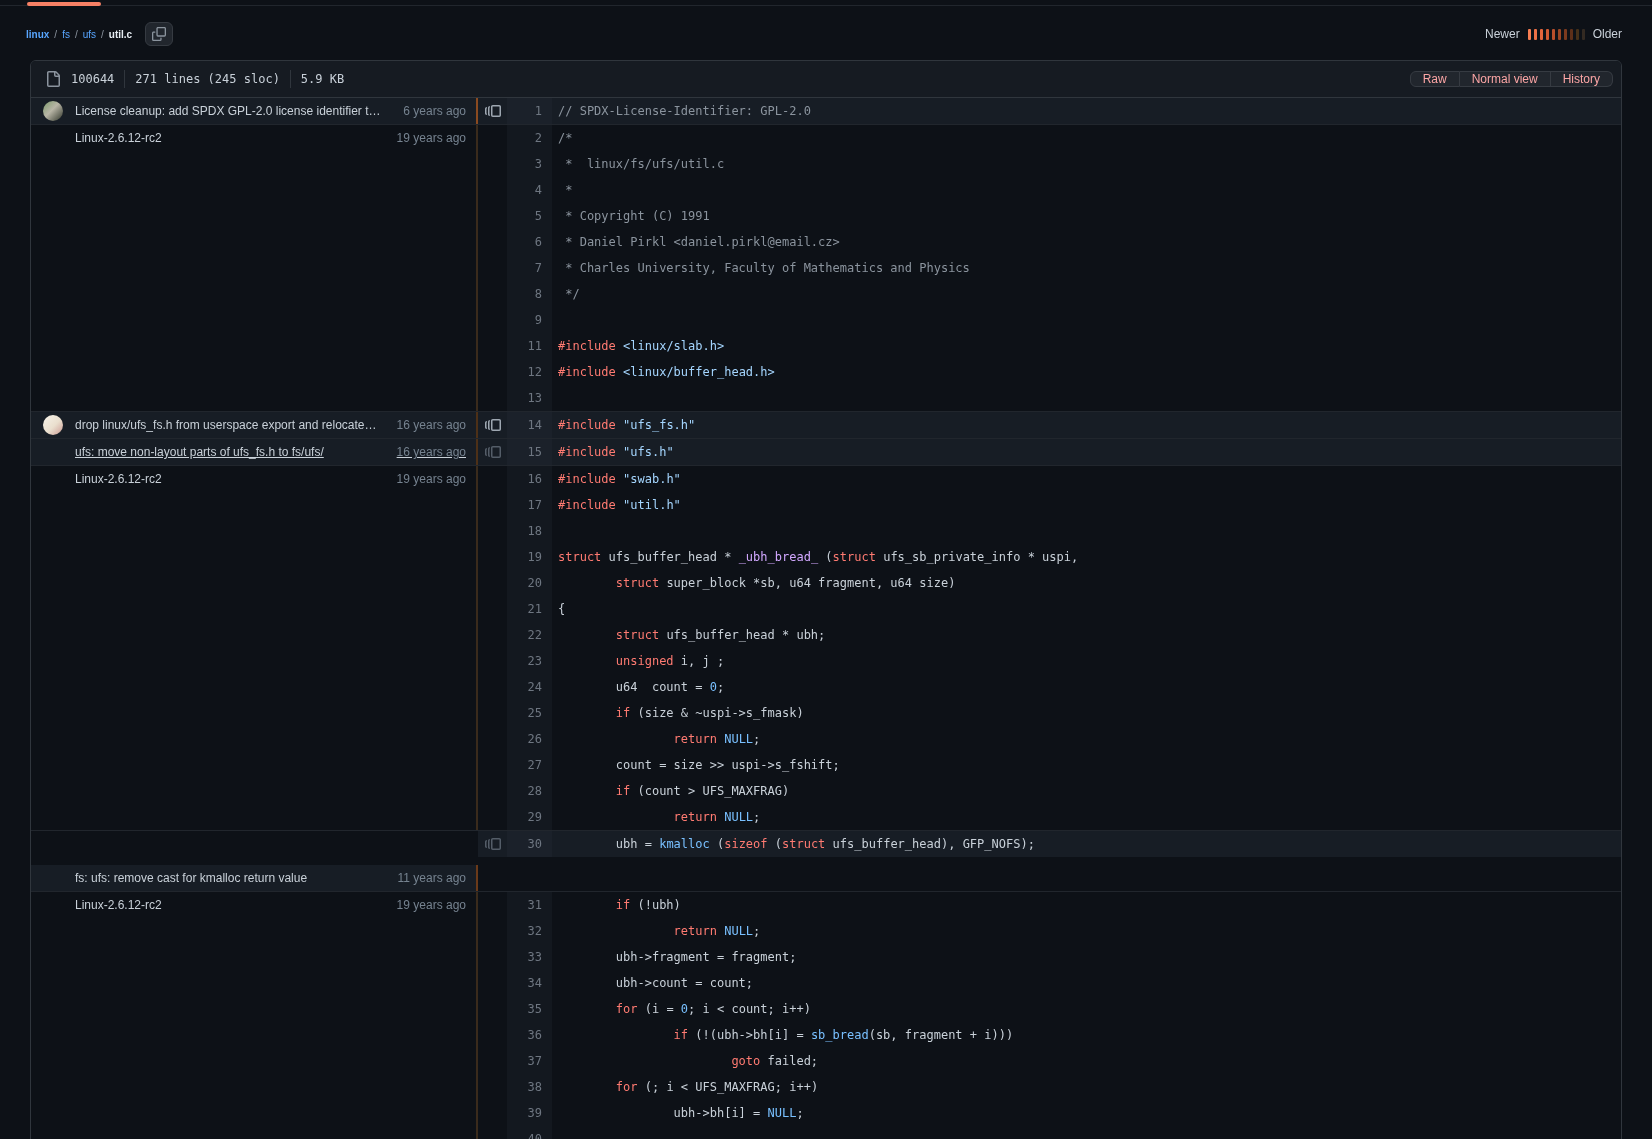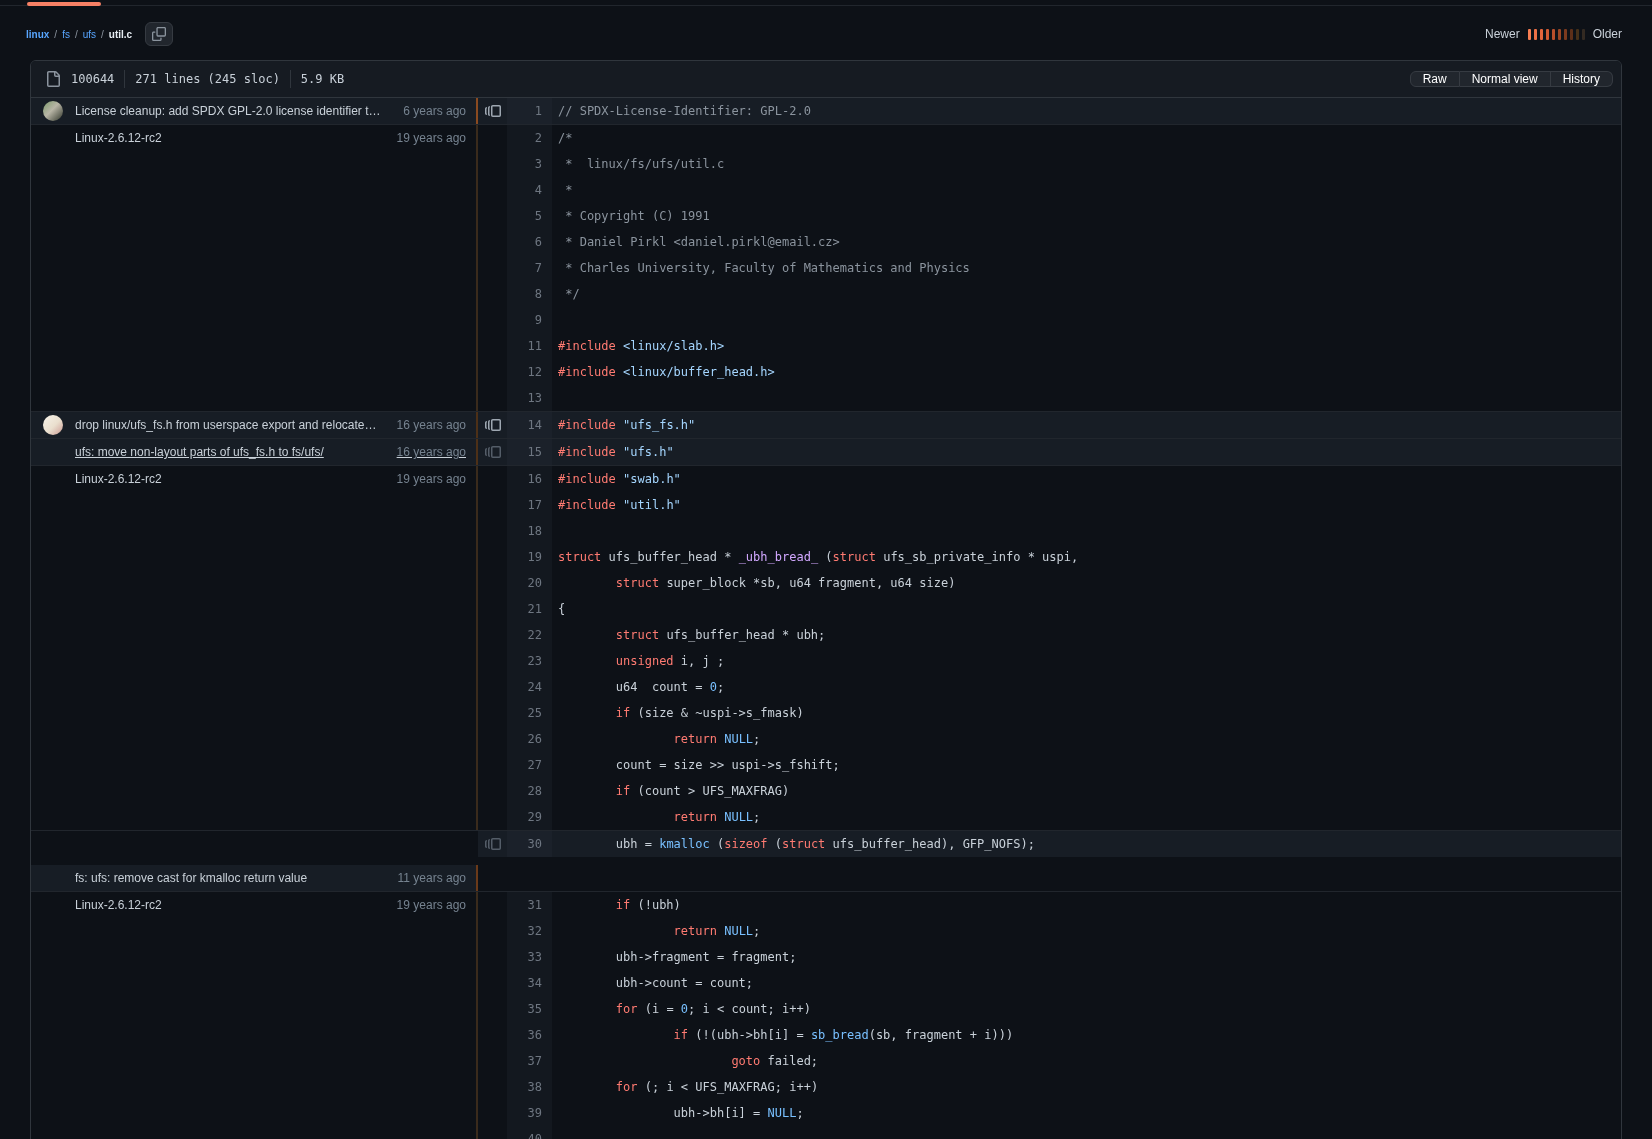--- a/index.html
+++ b/index.html
@@ -30,21 +30,21 @@
   .heat-bar { width:3px; height:11px; border-radius:1px; }
 
   
   .file-box { margin:0 30px; border:1px solid #30363d; border-radius:6px 6px 0 0; overflow:hidden; background:#0d1117; }
   .file-header { height:37px; background:#161b22; border-bottom:1px solid #30363d;
     display:flex; align-items:center; justify-content:space-between; padding:0 8px 0 14px; }
   .fh-left { display:flex; align-items:center; gap:10px; font-family:"DejaVu Sans Mono", monospace; font-size:12px; color:#c9d1d9; }
   .fh-left svg { fill:#8b949e; }
   .fh-div { width:1px; height:18px; background:#30363d; }
   .btn-group { display:flex; }
-  .btn-group .btn { font-size:12px; color:#ffffff; background:#21262d; border:1px solid #363b42;
+  .btn-group .btn { font-size:12px; color:#fca5a5; background:#21262d; border:1px solid #363b42;
     padding:0 12px; cursor:pointer; font-family:"Liberation Sans", sans-serif; }
   .btn-group .btn + .btn { border-left:none; }
   .btn-group .btn:first-child { border-radius:6px 0 0 6px; }
   .btn-group .btn:last-child { border-radius:0 6px 6px 0; }
 
   
   .hunk { display:flex; border-top:1px solid #21262d; }
   .hunk:first-child { border-top:none; }
   .blame-cell { width:447px; flex:0 0 447px; }
   .commit-row { height:26px; display:flex; align-items:center; padding-right:10px; }

